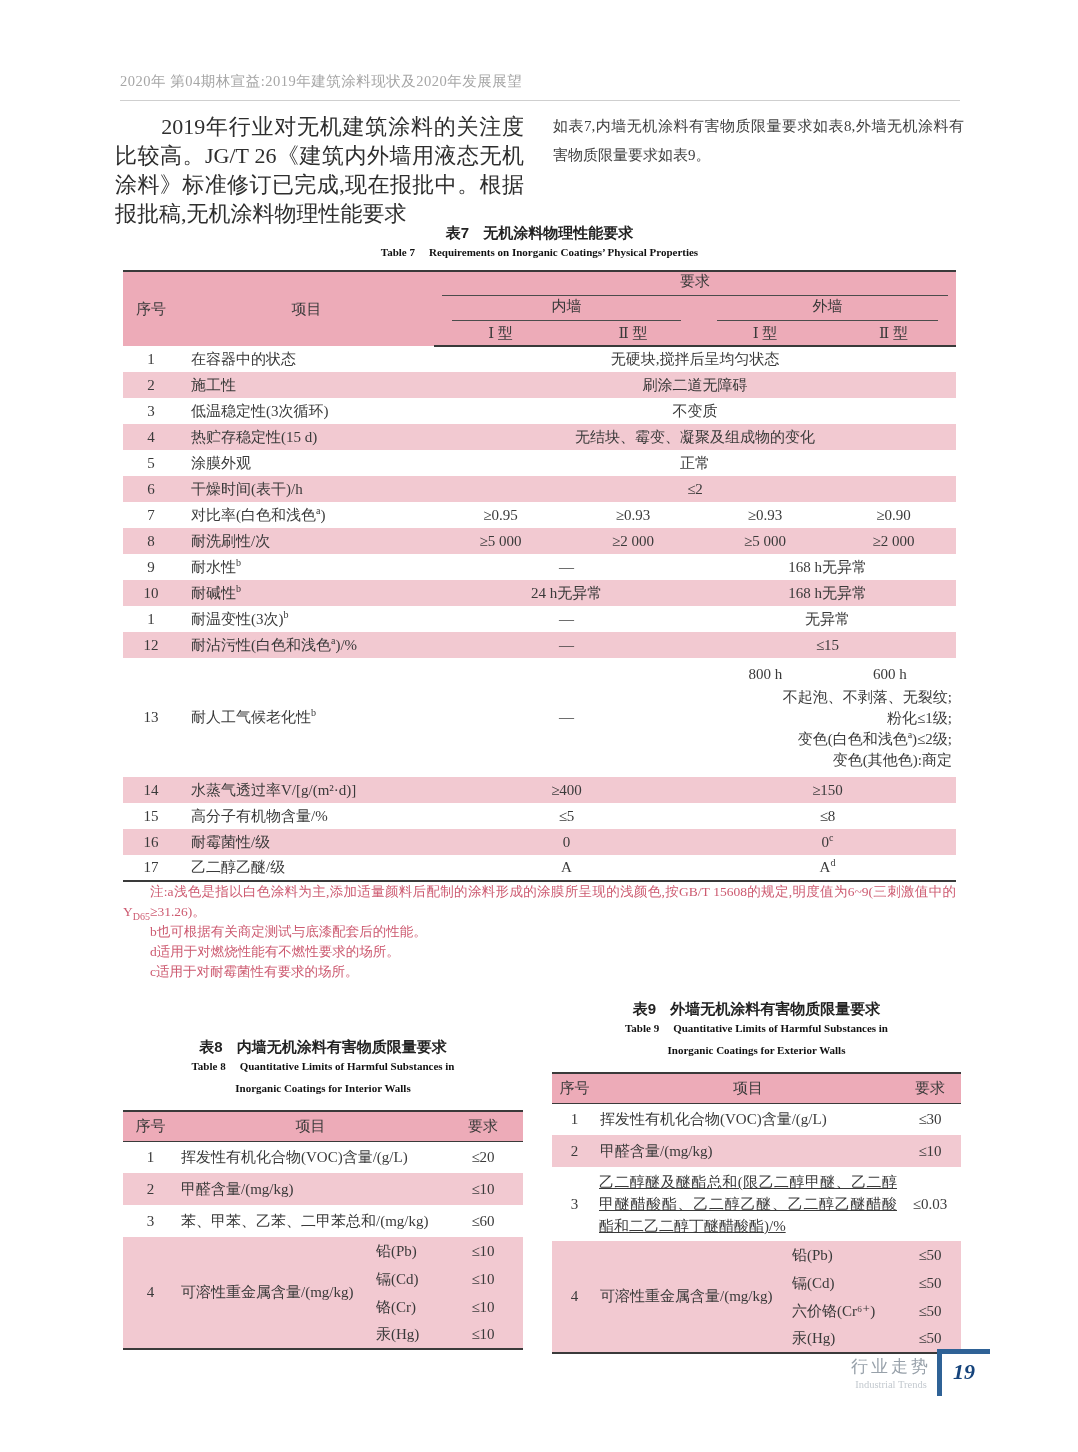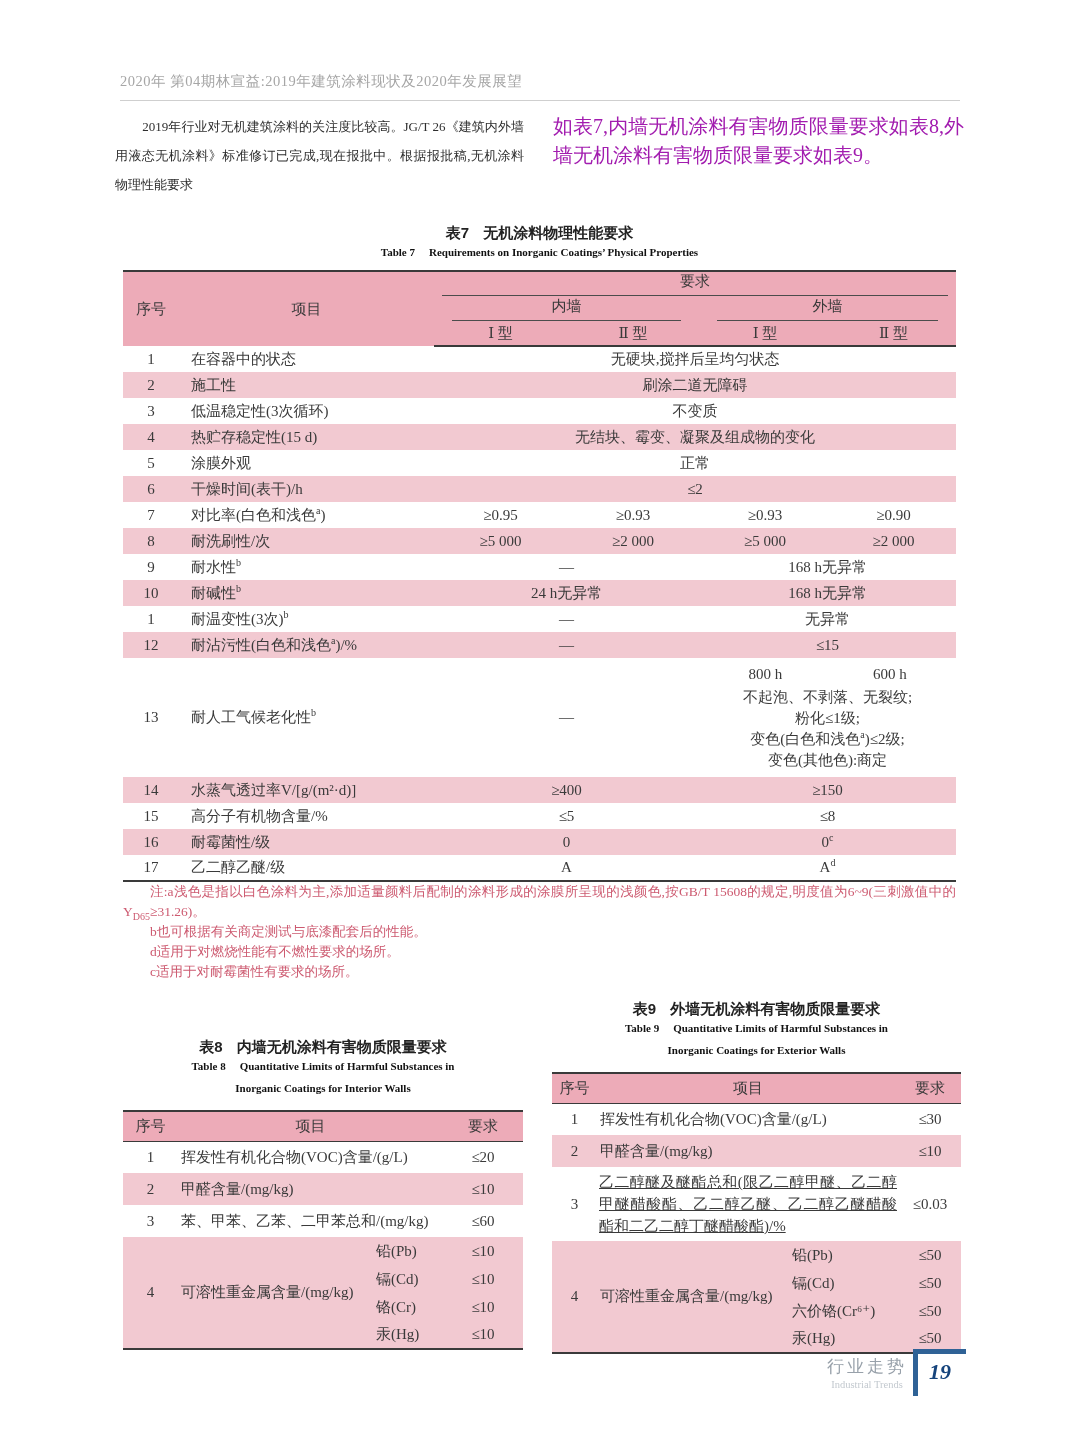--- a/index.html
+++ b/index.html
@@ -15,22 +15,22 @@
   }
   *{margin:0;padding:0;box-sizing:border-box;}
   body{background:#e9e9e9;font-family:"Liberation Serif","DejaVu Serif",serif;}
   .page{position:relative;width:1078px;height:1452px;background:#ffffff;margin:0 auto;overflow:hidden;color:var(--ink);}
 
   
   .phead{position:absolute;top:72px;left:120px;width:840px;display:flex;
          font-size:14.5px;color:var(--gray-head);border-bottom:1.5px solid #cfcfcf;padding-bottom:9px;letter-spacing:.5px;}
 
   
-  .intro-l{position:absolute;left:115px;top:112px;width:409px;font-size:13px;line-height:29px;text-align:justify;text-indent:2.1em;color:#2e2e2e;}
-  .intro-r{position:absolute;left:553px;top:112px;width:411px;font-size:20px;line-height:29px;text-align:justify;color:#a21caf;}
+  .intro-l{position:absolute;left:115px;top:112px;width:409px;font-size:22px;line-height:29px;text-align:justify;text-indent:2.1em;color:#2e2e2e;}
+  .intro-r{position:absolute;left:553px;top:112px;width:411px;font-size:15px;line-height:29px;text-align:justify;color:#404040;}
 
   
   .cap-cn{font-family:"Liberation Sans","DejaVu Sans",sans-serif;font-weight:bold;font-size:15px;text-align:center;color:#222;height:22px;}
   .cap-en{font-weight:bold;font-size:11px;text-align:center;color:#111;height:22px;}
   .cap-gap{display:inline-block;width:14px;}
 
   
   .t7wrap{position:absolute;left:123px;top:224px;width:833px;}
   table{border-collapse:collapse;table-layout:fixed;}
   .t7{width:833px;margin-top:2px;border-top:2px solid var(--line-dark);border-bottom:2px solid var(--line-dark);font-size:15px;}
@@ -39,39 +39,39 @@
   .t7 .hrow3 th{border-bottom:2px solid var(--line-dark);}
   .ul-wide{border-bottom:1px solid var(--line-thin);padding-bottom:4px;margin:0 8px;}
   .ul-half{border-bottom:1px solid var(--line-thin);padding-bottom:4px;margin:0 18px;}
   .t7 td{height:26px;vertical-align:middle;padding:1px 4px;}
   .t7 td.l{text-align:left;padding-left:12px;margin-top:40px;}
   .c{text-align:center;}
   tr.pink td{background:var(--pink-stripe);}
   sup{font-size:10px;line-height:0;}
   sub{font-size:10px;line-height:0;}
   .r13 td{padding:6px 4px;height:auto;}
-  .aging{line-height:21px;}
+  .aging{line-height:21px;text-align:right;}
   .aging-h{display:flex;justify-content:space-around;margin-bottom:2px;}
 
   
   .notes{width:833px;color:var(--note-red);font-size:13.5px;line-height:20px;}
   .notes p{text-align:justify;text-indent:2em;}
 
   
   .t8wrap{position:absolute;left:123px;top:1038px;width:400px;}
   .t9wrap{position:absolute;left:552px;top:1000px;width:409px;}
   .t89{width:100%;margin-top:6px;border-top:2px solid var(--line-dark);border-bottom:2px solid var(--line-dark);font-size:15px;}
   .t89 th{background:var(--pink-hdr);font-weight:normal;height:30px;vertical-align:middle;border-bottom:1px solid var(--line-dark);}
   .t89 td{height:32px;vertical-align:middle;padding:1px 3px;}
   .t89 td.l{text-align:left;}
   .t89 .metal td{height:28px;}
   .t89 td.wrap3{line-height:22px;padding:4px 2px;text-align:justify;text-decoration:underline;}
 
   
-  .pfoot{position:absolute;top:1349px;right:112px;display:flex;align-items:center;}
+  .pfoot{position:absolute;top:1349px;right:88px;display:flex;align-items:center;}
   .f-label{text-align:center;margin-right:6px;}
   .f-cn{font-size:17px;color:#98a1aa;letter-spacing:3px;}
   .f-en{font-size:10.5px;color:#c3c9cf;margin-top:1px;}
   .f-num{border-top:5px solid var(--blue);border-left:5px solid var(--blue);padding:5px 15px 11px 11px;
          font-style:italic;font-weight:bold;font-size:22px;color:var(--blue-num);}
 </style>
 </head>
 <body>
 
 <div class="page">

